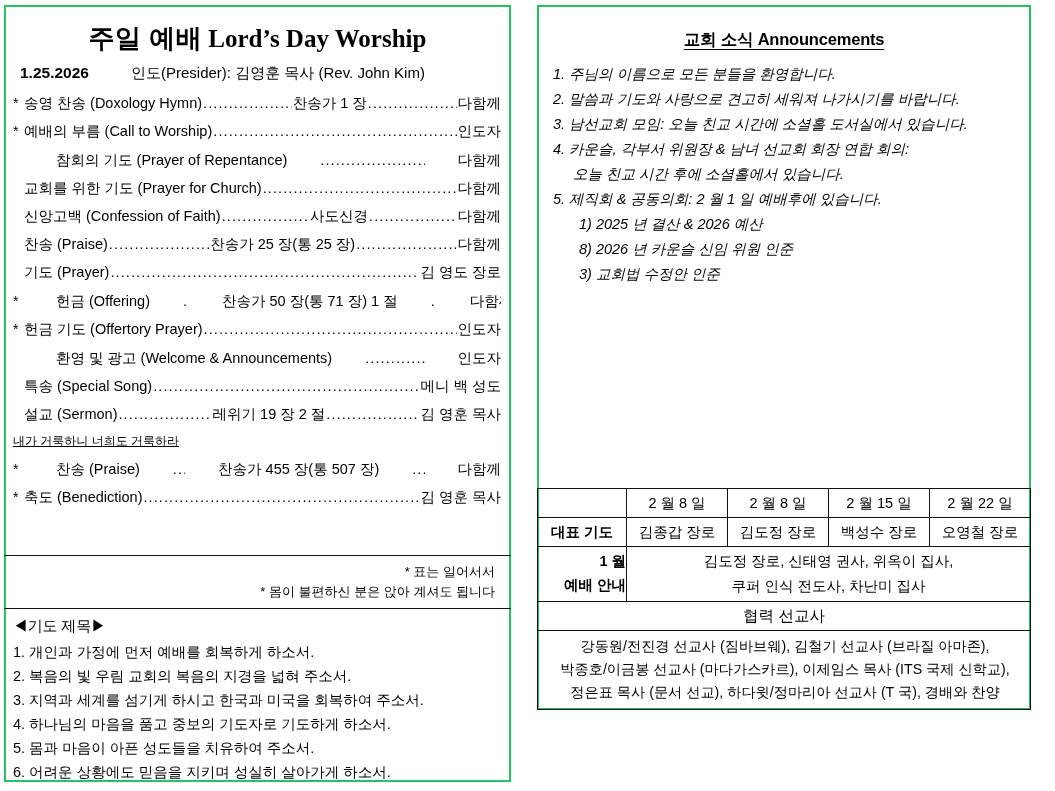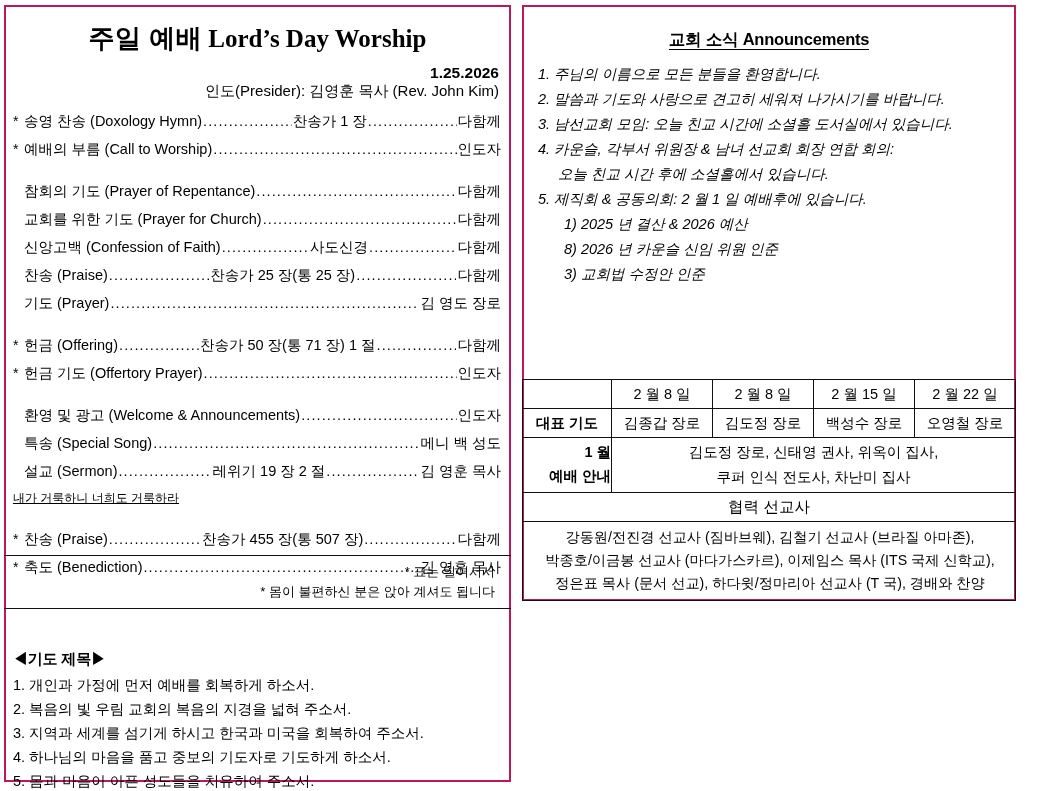--- a/index.html
+++ b/index.html
@@ -16,35 +16,35 @@
   }
   .page {
     position: relative;
     width: 1055px;
     height: 791px;
   }
 
   
   .panel {
     position: absolute;
-    border: 2px solid #be185d;
+    border: 2px solid #22c55e;
     background: #ffffff;
     box-sizing: border-box;
   }
   .panel-left {
     left: 4px;
     top: 5px;
     width: 507px;
     height: 777px;
   }
   .panel-right {
-    left: 522px;
+    left: 537px;
     top: 5px;
     width: 494px;
-    height: 596px;
+    height: 705px;
   }
 
   
   .worship-title {
     text-align: center;
     margin: 17px 0 0 0;
     line-height: 1.1;
     white-space: nowrap;
   }
   .worship-title .kor {
@@ -55,26 +55,25 @@
   }
   .worship-title .eng {
     font-family: "Liberation Serif", serif;
     font-weight: bold;
     font-size: 25px;
     margin-left: 6px;
   }
 
   .info-line {
     display: flex;
-    align-items: flex-end;
+    align-items: center;
     margin: 11px 0 0 0;
     padding: 0 10px 0 14px;
     font-size: 15px;
     white-space: nowrap;
-    flex-direction: column;
   }
   .info-line .date {
     font-weight: bold;
     font-size: 15.5px;
   }
   .info-line .presider {
     margin-left: 42px;
     font-size: 15px;
   }
 
@@ -84,21 +83,21 @@
   }
   .order-row {
     display: flex;
     align-items: baseline;
     font-size: 14.5px;
     line-height: 1.0;
     height: 28px;
     white-space: nowrap;
     overflow: hidden;
   }
-  .order-row.gap-before { margin-top: 14px; }
+  .order-row.gap-before { margin-top: 1px; gap: 32px; }
   .star {
     width: 11px;
     flex: 0 0 11px;
     text-align: left;
     font-size: 14px;
   }
   .seg {
     flex: 0 0 auto;
   }
   .dots {
@@ -133,24 +132,23 @@
     font-size: 13px;
     padding: 6px 16px 6px 0;
     line-height: 1.55;
   }
 
   .prayer-block {
     padding: 8px 10px 6px 9px;
   }
   .prayer-head {
     font-size: 15px;
-    font-weight: bold;
+    font-weight: normal;
     margin-bottom: 9px;
     letter-spacing: -0.2px;
-    margin-top: 33px;
   }
   .prayer-item {
     font-size: 14.5px;
     line-height: 1.0;
     height: 24px;
     white-space: nowrap;
   }
 
   
   .ann-title {

